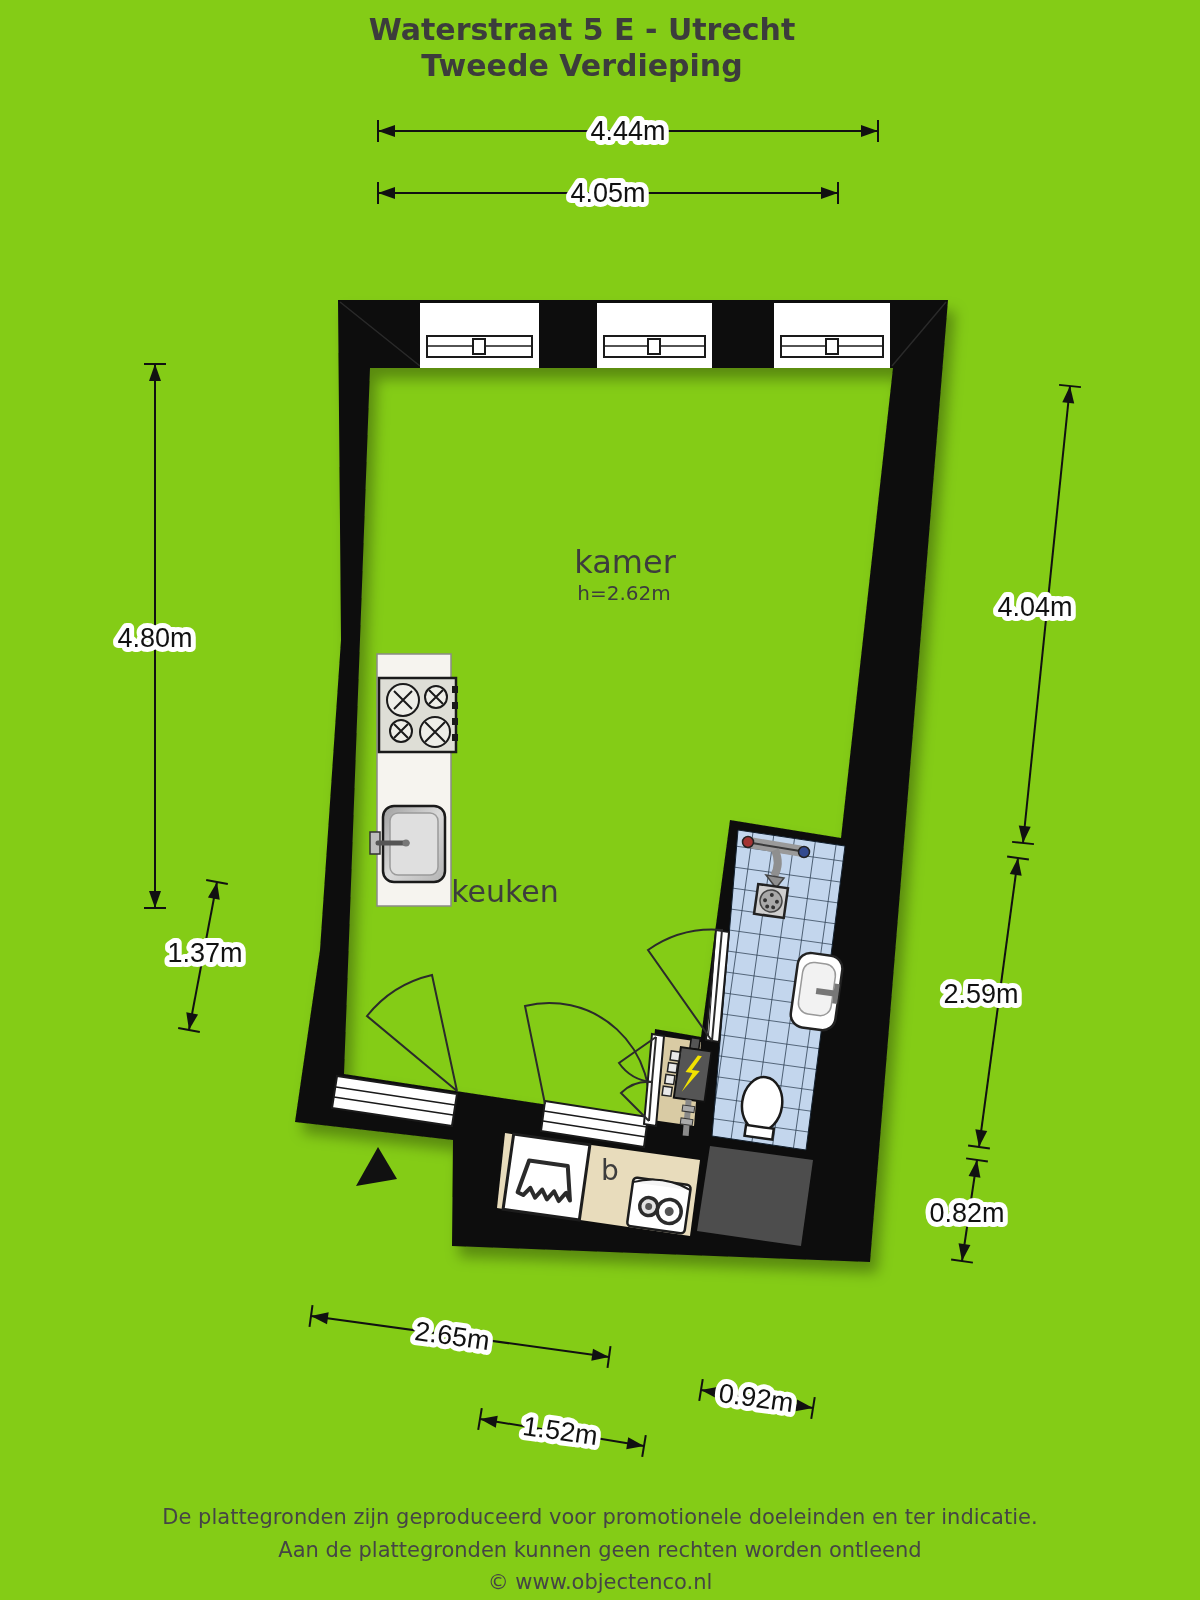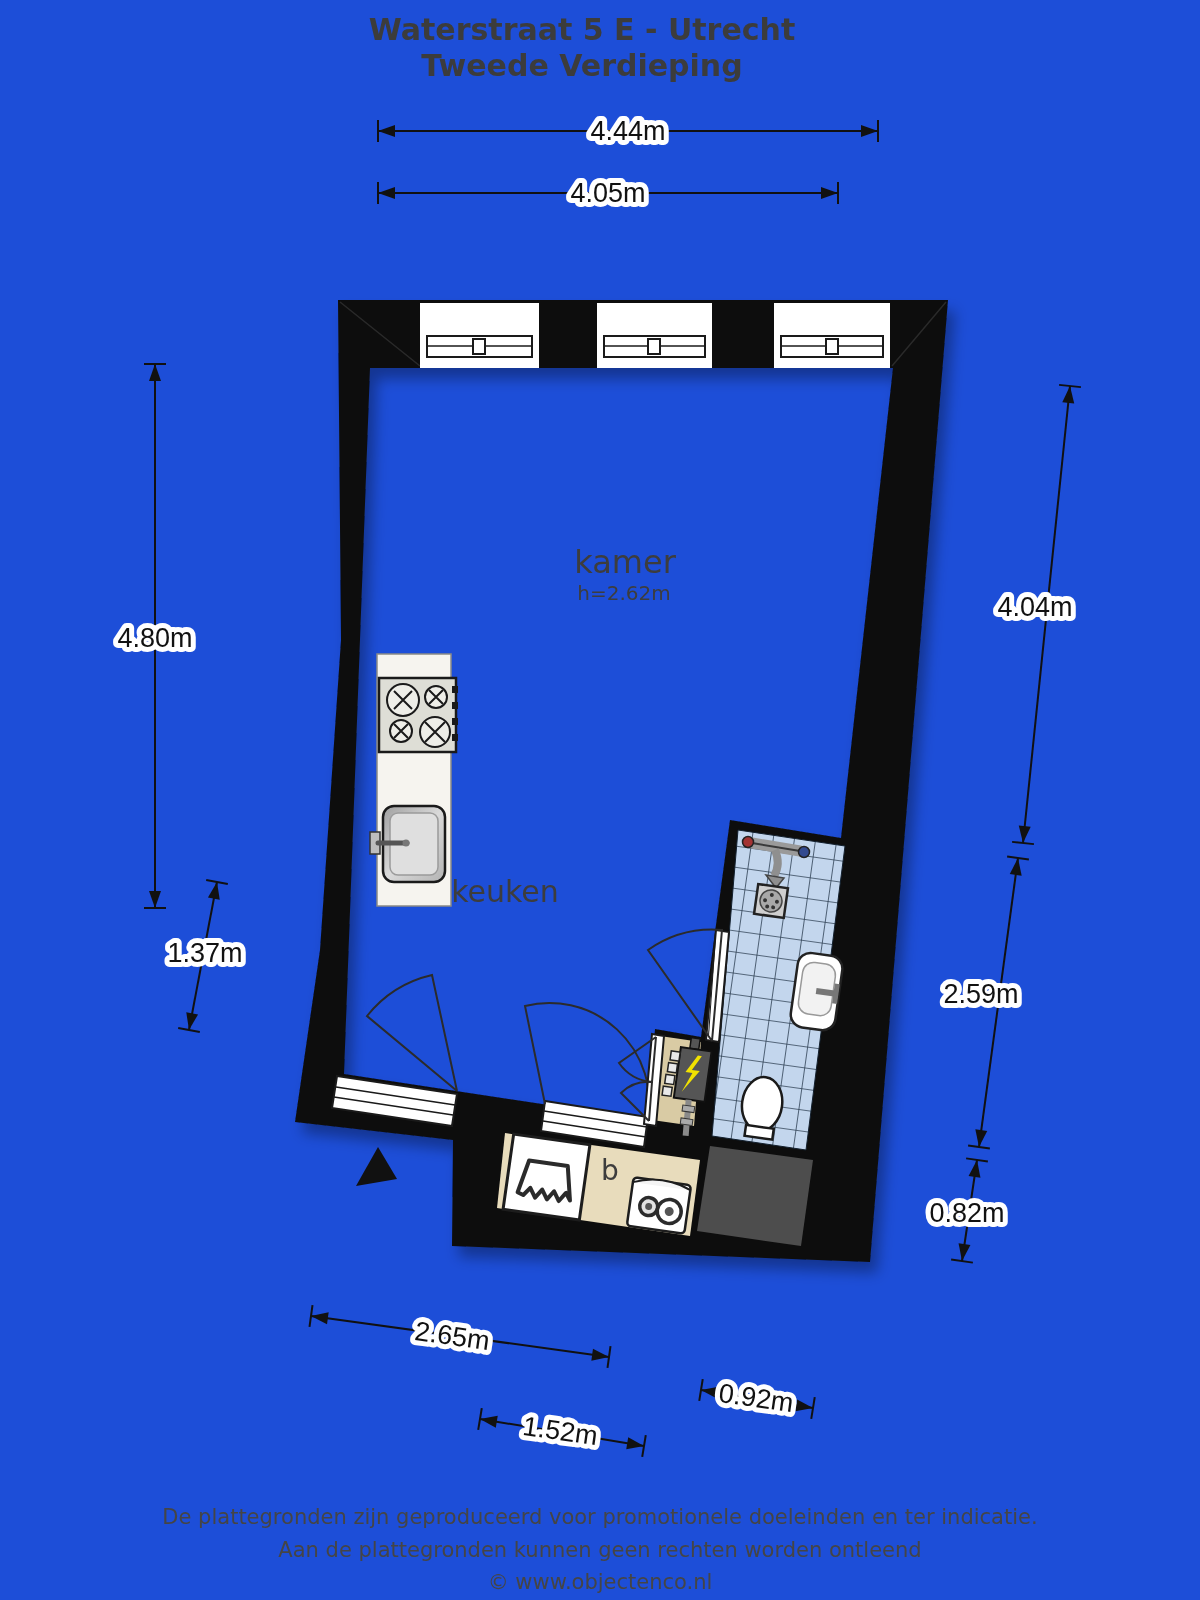--- a/index.html
+++ b/index.html
@@ -1,17 +1,17 @@
 <!DOCTYPE html>
 <html><head>
 <meta charset="utf-8">
 <style>
   html,body { margin:0; padding:0; background:#ffffff; }
   .page {
-    position:relative; width:1200px; height:1600px; background:#1d4ed8;
+    position:relative; width:1200px; height:1600px; background:#84cc16;
     font-family:"DejaVu Sans","Liberation Sans",sans-serif; overflow:hidden;
   }
   svg text { user-select:none; }
   .title-line { font-family:"DejaVu Sans","Liberation Sans",sans-serif; font-weight:bold; font-size:30px; fill:#3c3c3c; text-anchor:middle; }
   .dim-label { font-family:"Liberation Sans","DejaVu Sans",sans-serif; font-size:27px; fill:#111;
                text-anchor:middle; paint-order:stroke; stroke:#ffffff; stroke-width:10px; stroke-linejoin:round; }
   .room-label { font-family:"DejaVu Sans","Liberation Sans",sans-serif; fill:#3d3d3d; text-anchor:middle; }
   .room-label.main { font-size:32px; }
   .room-label.note { font-size:20px; }
   .room-label.keuken { font-size:30px; }

